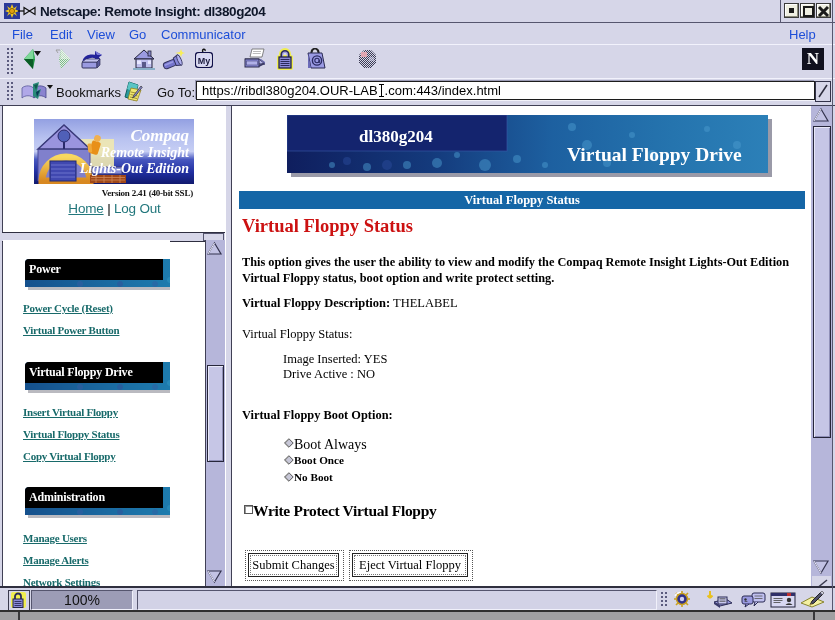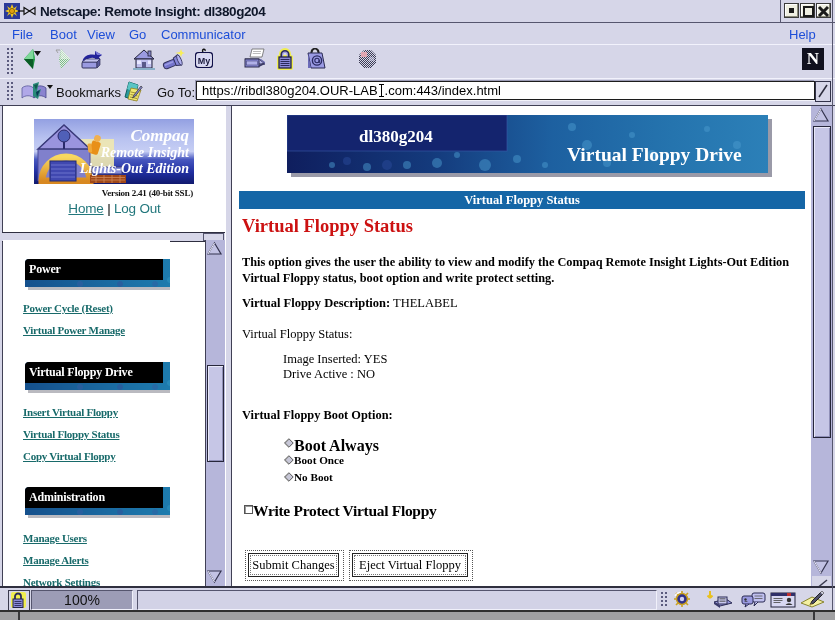--- a/index.html
+++ b/index.html
@@ -74,21 +74,21 @@
     </div>
   <div class="abs wbtn" style="left:800px;">
       <div style="position:absolute;left:2px;top:2px;width:7px;height:7px;border:2px solid #1a1a1a;"></div>
     </div>
   <div class="abs wbtn" style="left:816px;"><svg width="13" height="13">
         <path d="M2 2 L11 11 M11 2 L2 11" stroke="#1a1a1a" stroke-width="3"></path>
       </svg></div>
 
   <div class="abs" id="menubar"></div>
   <div class="abs mi" style="left:12px;top:27px;">File</div>
-  <div class="abs mi" style="left:50px;top:27px;">Boot</div>
+  <div class="abs mi" style="left:50px;top:27px;">Edit</div>
   <div class="abs mi" style="left:87px;top:27px;">View</div>
   <div class="abs mi" style="left:129px;top:27px;">Go</div>
   <div class="abs mi" style="left:161px;top:27px;">Communicator</div>
   <div class="abs mi" style="left:789px;top:27px;">Help</div>
 
   <div class="abs" id="toolbar"></div>
   <div class="abs grip" style="left:5px;top:46px;height:29px;"></div>
   <div class="abs" id="tb-icons" style="left:0;top:48px;"><svg width="400" height="24">
     <defs>
       <pattern id="dith" width="2" height="2" patternUnits="userSpaceOnUse">
@@ -261,21 +261,21 @@
   <div class="abs" id="divider"></div>
   <div class="abs" style="left:203px;top:233px;width:19px;height:6px;background:#d6d6e8;border:1px solid #55556e;"></div>
 
   <div class="abs" id="sidescroll" style="left:3px;top:240px;width:167px;height:346px;background:#fff;overflow:hidden;">
     <div class="abs shead" style="top:19px;">
         <div class="tex"></div>
         <div class="blk"></div>
         <div class="lbl">Power</div>
       </div>
     <div class="abs slink" style="top:62px;">Power Cycle (Reset)</div>
-    <div class="abs slink" style="top:84px;">Virtual Power Manage</div>
+    <div class="abs slink" style="top:84px;">Virtual Power Button</div>
     <div class="abs shead" style="top:122px;">
         <div class="tex"></div>
         <div class="blk"></div>
         <div class="lbl">Virtual Floppy Drive</div>
       </div>
     <div class="abs slink" style="top:166px;">Insert Virtual Floppy</div>
     <div class="abs slink" style="top:188px;">Virtual Floppy Status</div>
     <div class="abs slink" style="top:210px;">Copy Virtual Floppy</div>
     <div class="abs shead" style="top:247px;padding-left:24px;">
         <div class="tex"></div>
@@ -350,21 +350,21 @@
           </g>
       <g transform="translate(7,23)">
             <polygon points="0,-4.2 4.2,0 0,4.2 -4.2,0" fill="#c8c8d8" stroke="#555" stroke-width="1"></polygon>
             <path d="M0,-4.2 L-4.2,0 L0,4.2" fill="none" stroke="#888" stroke-width="1.2"></path>
           </g>
       <g transform="translate(7,40)">
             <polygon points="0,-4.2 4.2,0 0,4.2 -4.2,0" fill="#c8c8d8" stroke="#555" stroke-width="1"></polygon>
             <path d="M0,-4.2 L-4.2,0 L0,4.2" fill="none" stroke="#888" stroke-width="1.2"></path>
           </g>
     </svg></div>
-    <div class="abs serif" style="left:62px;top:331px;font-weight:bold;font-size:16px;">Boot Always</div>
+    <div class="abs serif" style="left:62px;top:331px;font-weight:normal;font-size:14px;">Boot Always</div>
     <div class="abs serif" style="left:62px;top:348px;font-weight:bold;font-size:11.2px;">Boot Once</div>
     <div class="abs serif" style="left:62px;top:365px;font-weight:bold;font-size:11.2px;">No Boot</div>
     <div class="abs" style="left:12px;top:399px;width:7px;height:7px;border:1px solid #555;box-shadow:inset 1px 1px 0 #999;"></div>
     <div class="abs serif" style="left:21px;top:396px;font-weight:bold;font-size:15.5px;letter-spacing:-0.3px;">Write Protect Virtual Floppy</div>
     <div class="abs" style="left:13px;top:444px;width:97px;height:29px;border:1px dotted #555;"></div>
     <div class="abs" style="left:16px;top:447px;width:89px;height:22px;border:1.5px solid #222;background:#fff;text-align:center;font-family:'Liberation Serif',serif;font-size:12.5px;line-height:22px;white-space:nowrap;outline:1px dotted #777;outline-offset:-3px;">Submit Changes</div>
     <div class="abs" style="left:117px;top:444px;width:122px;height:29px;border:1px dotted #555;"></div>
     <div class="abs" style="left:120px;top:447px;width:114px;height:22px;border:1.5px solid #222;background:#fff;text-align:center;font-family:'Liberation Serif',serif;font-size:12.5px;line-height:22px;white-space:nowrap;outline:1px dotted #777;outline-offset:-3px;">Eject Virtual Floppy</div>
   </div>
 

